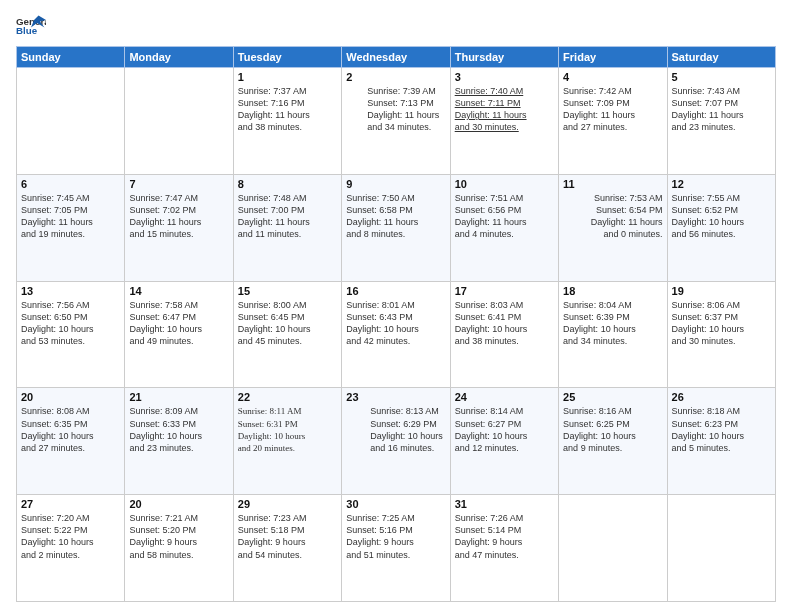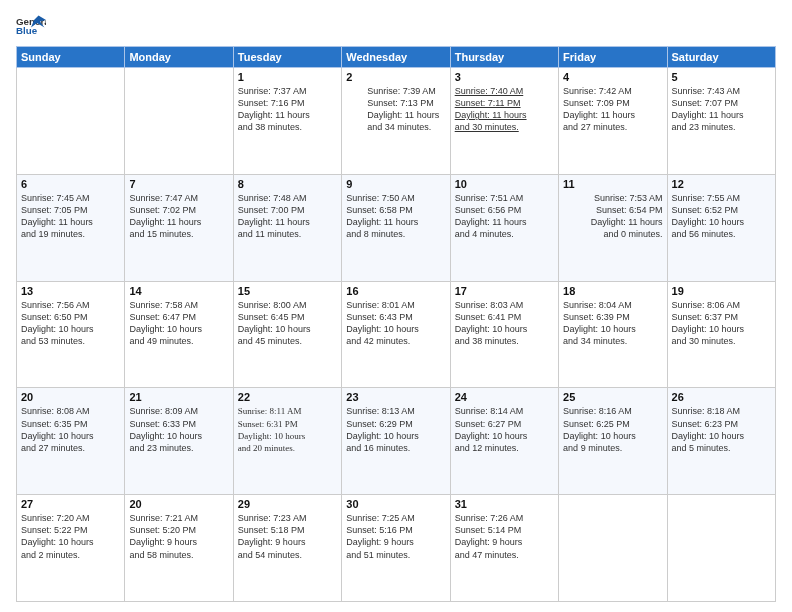--- a/index.html
+++ b/index.html
@@ -277,21 +277,21 @@
           </td>
           <td>
             <div class="day-num">22</div>
             <div class="day-info" style="white-space: pre-line; font-family: Liberation Serif, serif;">Sunrise: 8:11 AM
 Sunset: 6:31 PM
 Daylight: 10 hours
 and 20 minutes.</div>
           </td>
           <td>
             <div class="day-num">23</div>
-            <div class="day-info" style="white-space: pre-line;">Sunrise: 8:13 AM
+            <div class="day-info" style="white-space: pre-line; margin-left: 24px;">Sunrise: 8:13 AM
 Sunset: 6:29 PM
 Daylight: 10 hours
 and 16 minutes.</div>
           </td>
           <td>
             <div class="day-num">24</div>
             <div class="day-info" style="white-space: pre-line;">Sunrise: 8:14 AM
 Sunset: 6:27 PM
 Daylight: 10 hours
 and 12 minutes.</div>

